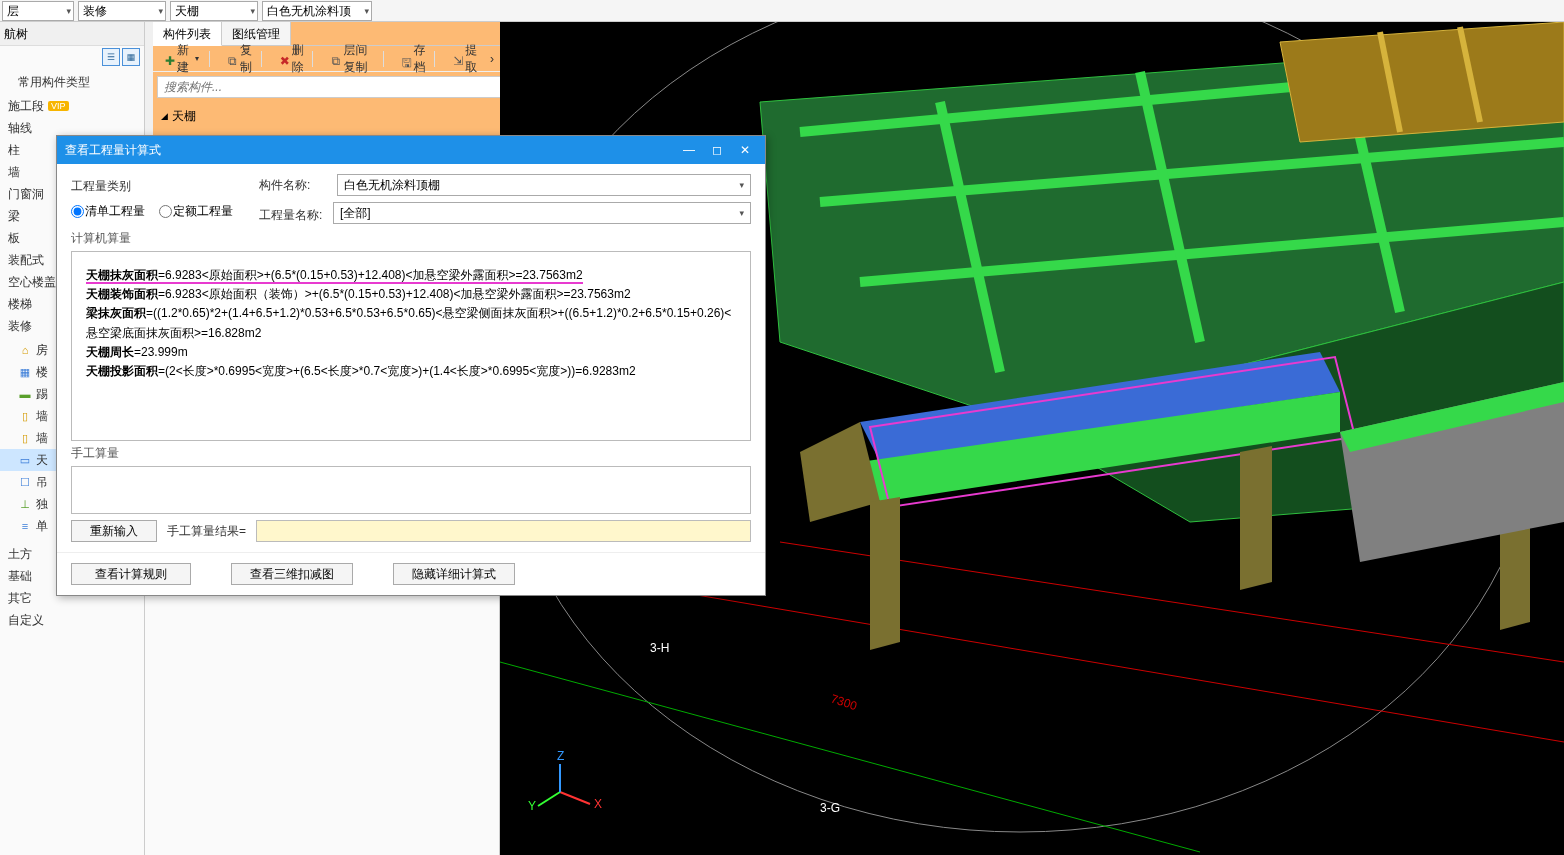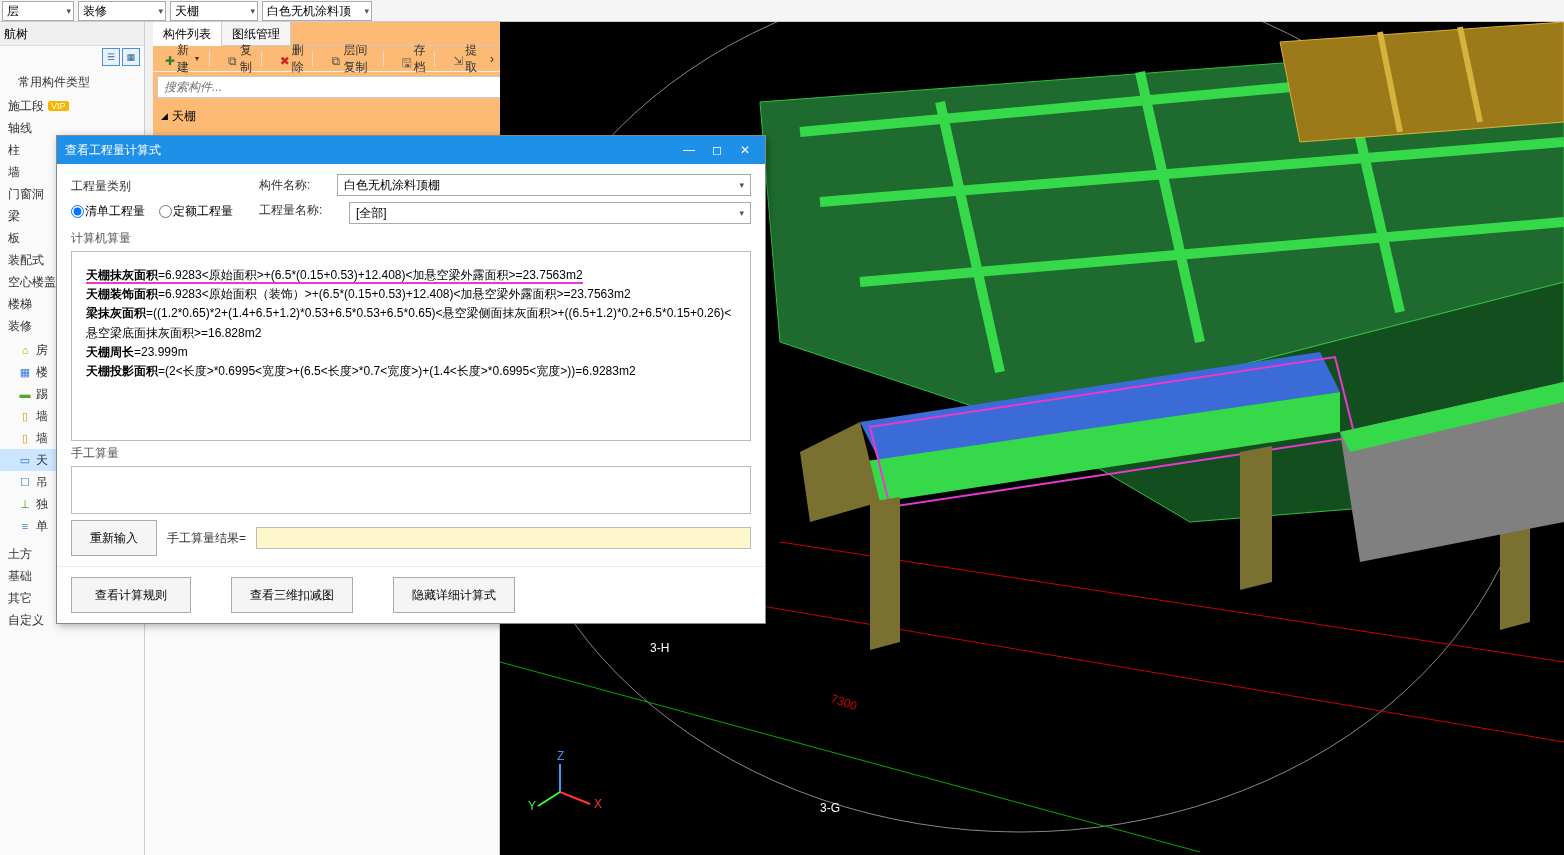--- a/index.html
+++ b/index.html
@@ -48,21 +48,21 @@
   .dlg-radio { display: flex; align-items: center; gap: 1px; }
   .dlg-select { flex: 1; height: 22px; border: 1px solid #aaa; padding: 0 6px; display: flex; align-items: center; position: relative; }
   .dlg-select::after { content: "▾"; position: absolute; right: 6px; color: #555; font-size: 9px; }
   .dlg-section-title { color: #555; margin: 4px 0 4px; }
   .dlg-textbox { border: 1px solid #bbb; min-height: 30px; padding: 14px; line-height: 1.6; overflow-wrap: break-word; }
   .dlg-textbox.calc { height: 190px; overflow: auto; }
   .dlg-textbox.manual { height: 48px; }
   .dlg-textbox b { font-weight: bold; }
   .underline-magenta { border-bottom: 2px solid #e83ad0; }
   .dlg-btnrow { display: flex; gap: 10px; margin-top: 6px; align-items: center; }
-  .dlg-btn { height: 36px; padding: 0 18px; border: 1px solid #aaa; background: #f5f5f5; display: inline-flex; align-items: center; justify-content: center; }
+  .dlg-btn { height: 22px; padding: 0 18px; border: 1px solid #aaa; background: #f5f5f5; display: inline-flex; align-items: center; justify-content: center; }
   .dlg-result-field { border: 1px solid #bbb; background: #fff7cc; height: 22px; flex: 1; }
   .dlg-footer { display: flex; gap: 40px; padding: 10px 14px; border-top: 1px solid #eee; }
   .dlg-footer .dlg-btn { flex: 0 0 auto; min-width: 120px; }
 
   .left-list-lower { position:absolute; left:145px; top:142px; width:355px; bottom:0; background:#fafafa; border-right:1px solid #ccc; }
 </style>
 </head>
 <body>
 
 <div class="top-strip">
@@ -277,21 +277,21 @@
           </label>
         </div>
       </div>
       <div style="flex:1">
         <div style="display:flex;align-items:center;gap:8px;margin-bottom:6px">
           <span class="dlg-lbl" style="width:70px">构件名称:</span>
           <div class="dlg-select">
               <span>白色无机涂料顶棚</span>
             </div>
         </div>
-        <div style="display:flex;align-items:flex-start;gap:20px">
+        <div style="display:flex;align-items:flex-end;gap:4px">
           <span class="dlg-lbl" style="width:70px">工程量名称:</span>
           <div class="dlg-select">
               <span>[全部]</span>
             </div>
         </div>
       </div>
     </div>
 
     <div class="dlg-section-title">计算机算量</div>
     <div class="dlg-textbox calc" id="calc-lines">

